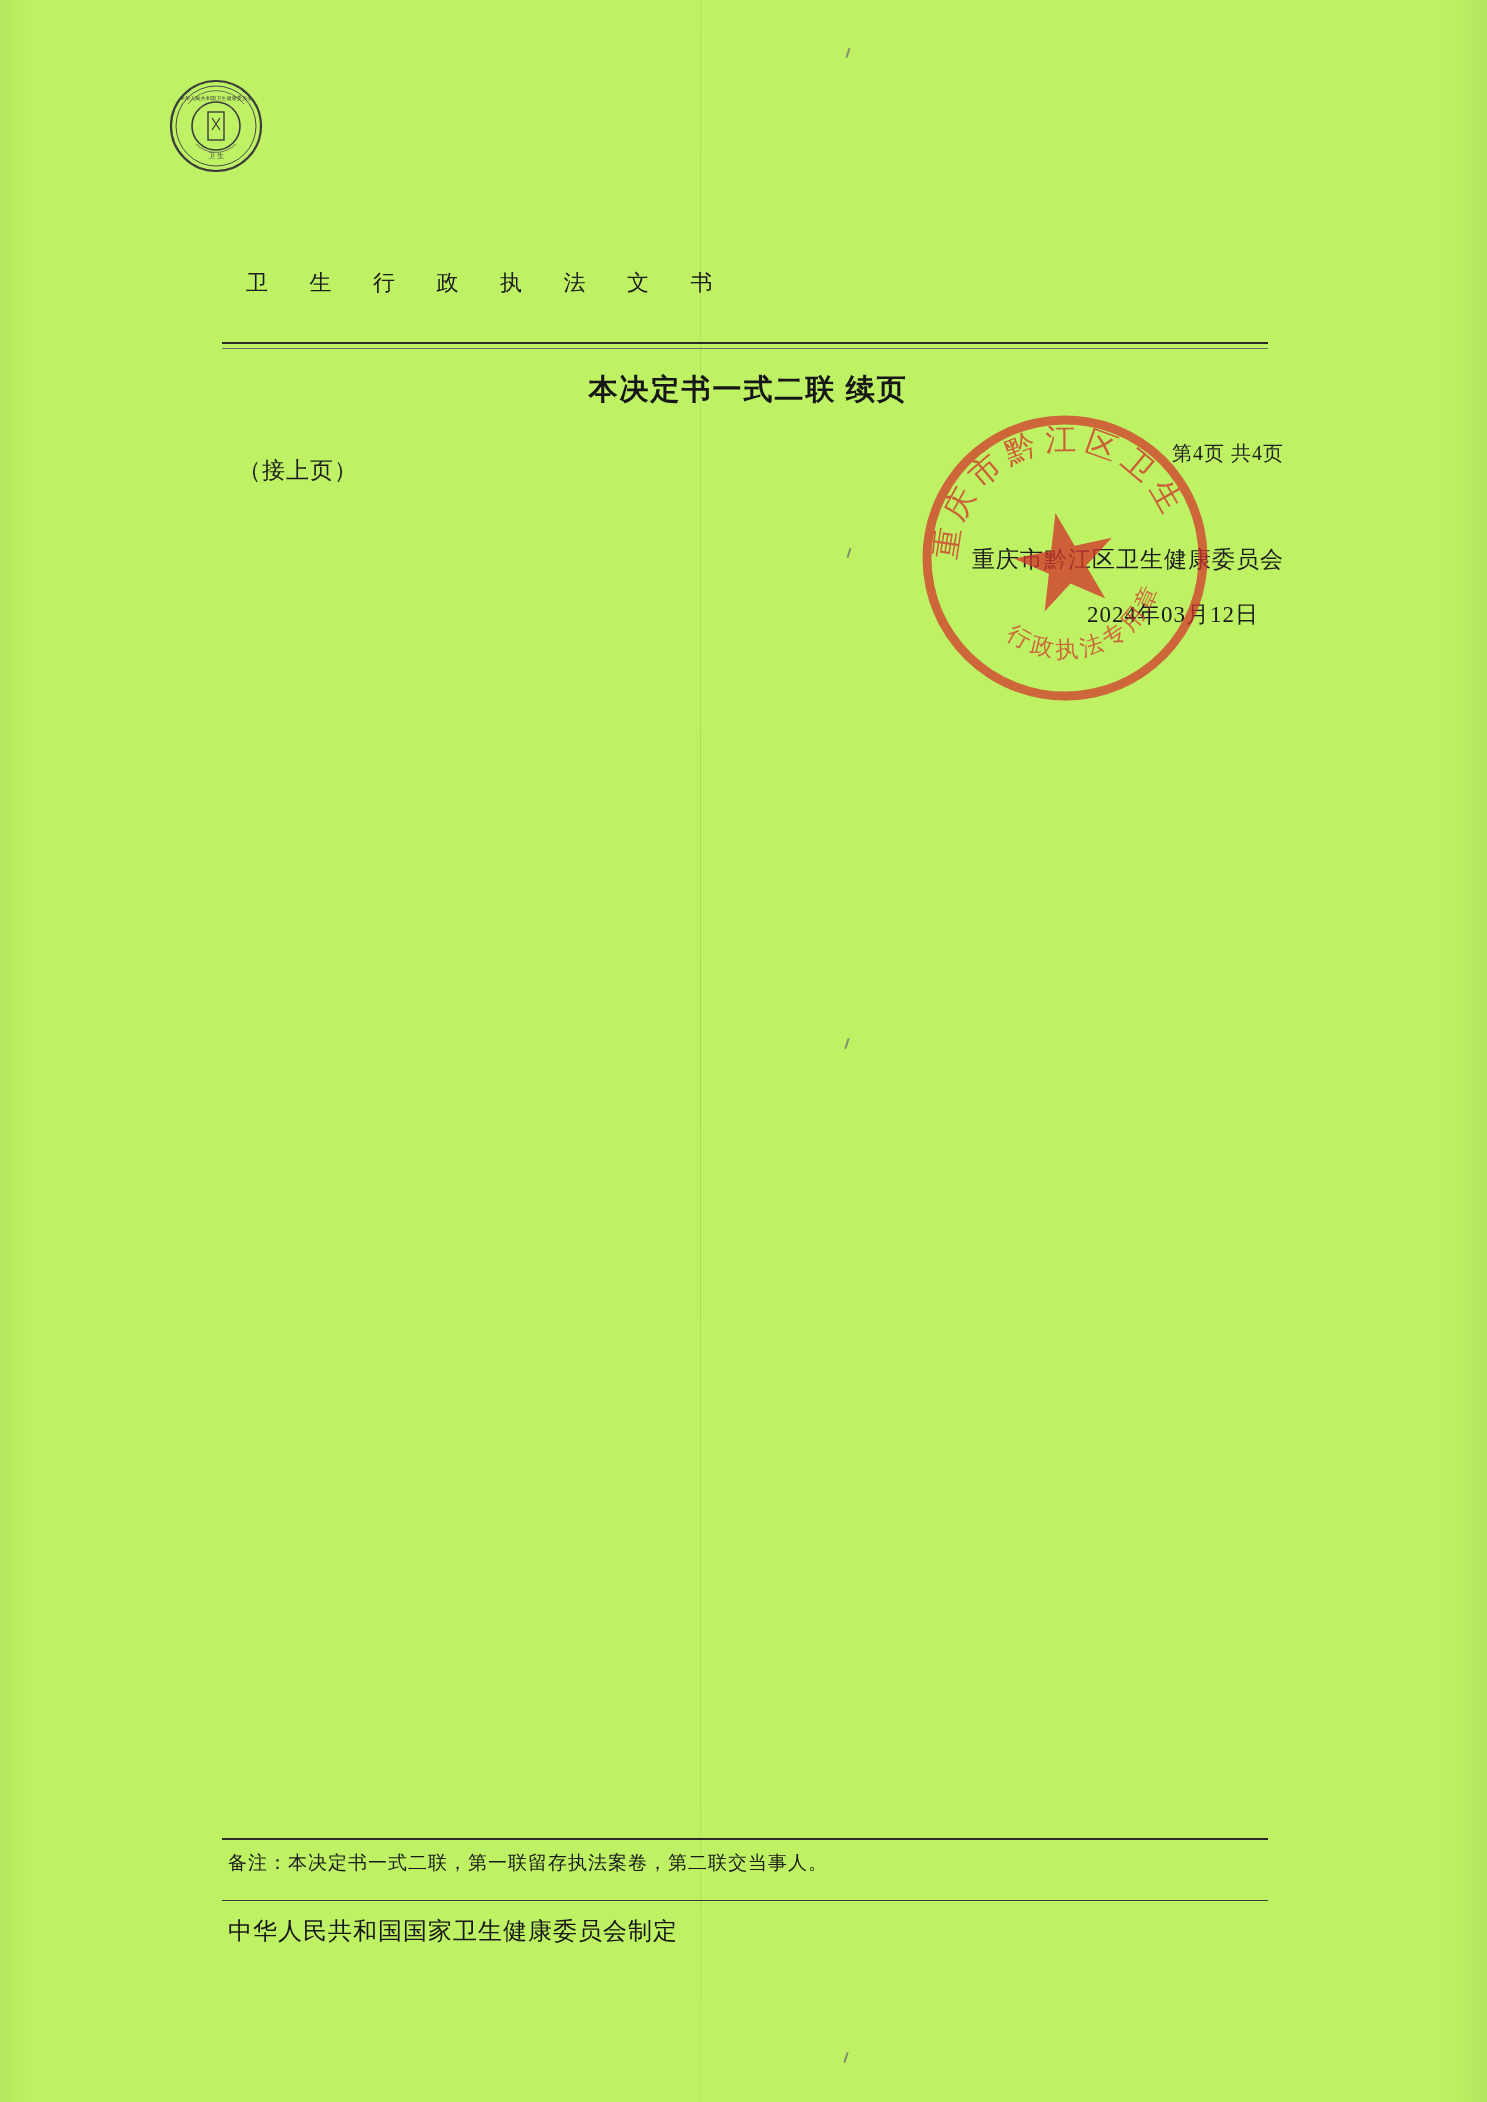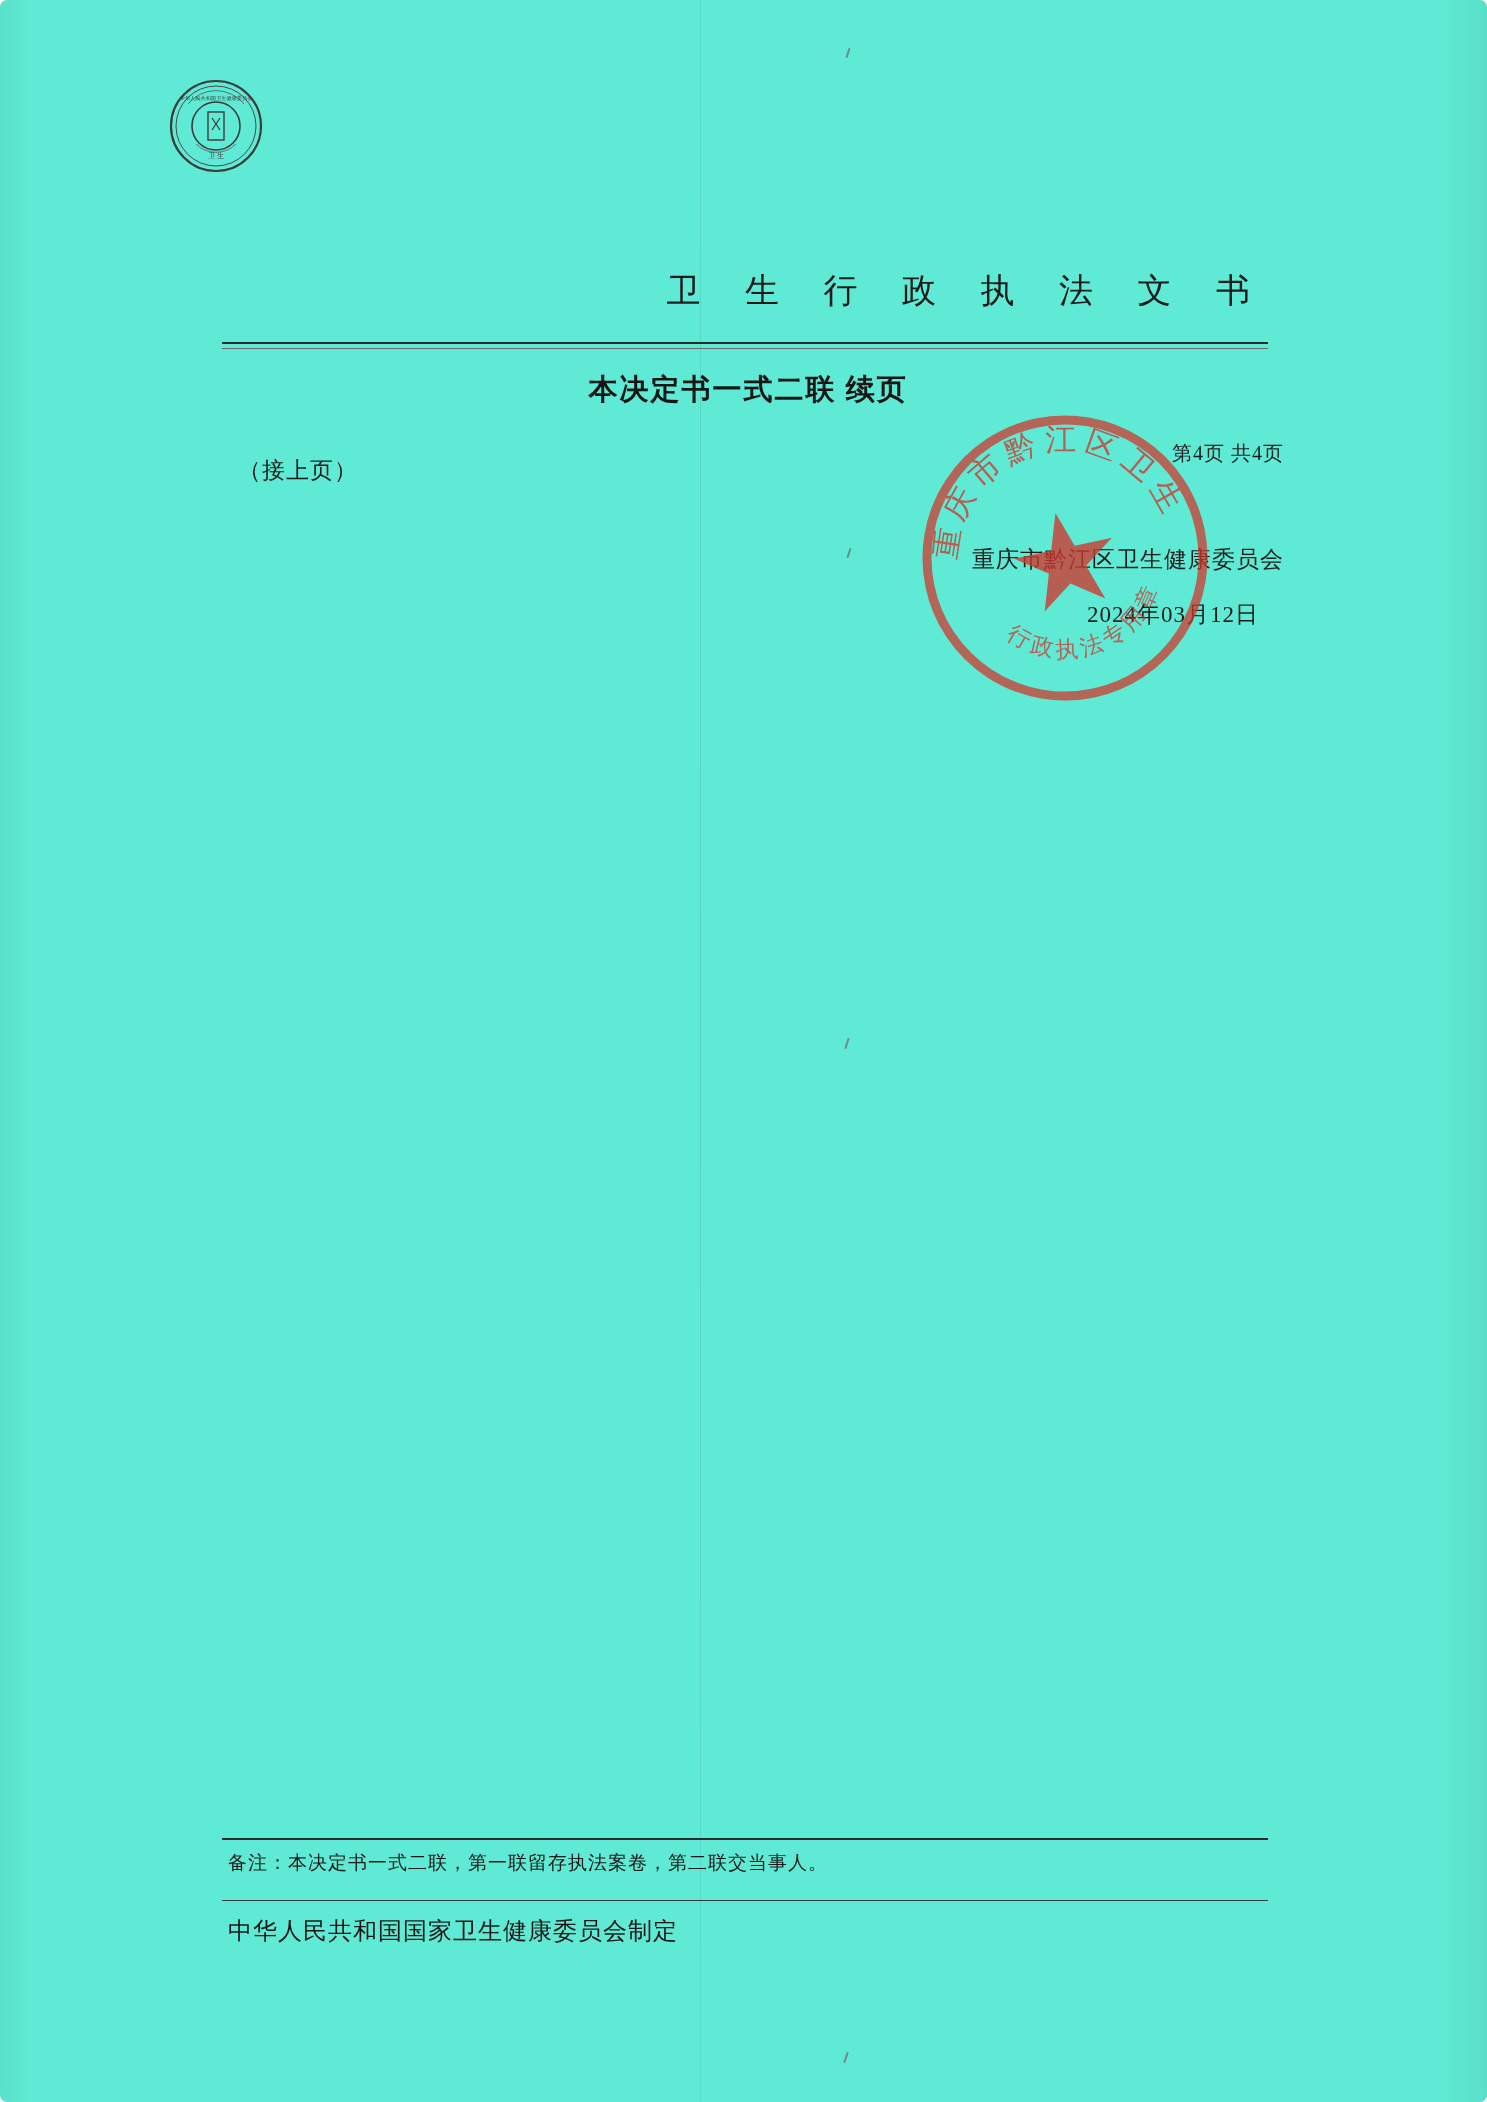--- a/index.html
+++ b/index.html
@@ -8,23 +8,22 @@
     background: #ffffff;
   }
   body {
     font-family: "Liberation Serif", "DejaVu Serif", serif;
     color: #1a1a1a;
   }
   .page {
     position: relative;
     width: 1487px;
     height: 2102px;
-    background: #5eead4;
+    background: #bef264;
     overflow: hidden;
-    border-radius: 7px;
   }
   
   .fold-line {
     position: absolute;
     top: 0;
     left: 700px;
     width: 1px;
     height: 2102px;
     background: linear-gradient(to bottom, rgba(0,0,0,0.06), rgba(0,0,0,0.10), rgba(0,0,0,0.05));
   }
@@ -50,22 +49,22 @@
     height: 96px;
   }
   .emblem svg { display: block; }
 
   
   .doc-header {
     position: absolute;
     left: 228px;
     top: 268px;
     width: 1040px;
-    text-align: right;
-    font-size: 34px;
+    text-align: left;
+    font-size: 22px;
     letter-spacing: 18px;
     text-indent: 18px;
     color: #1b1b1b;
     font-family: "Liberation Serif", "DejaVu Serif", serif;
   }
   .header-rule {
     position: absolute;
     left: 222px;
     top: 342px;
     width: 1046px;

